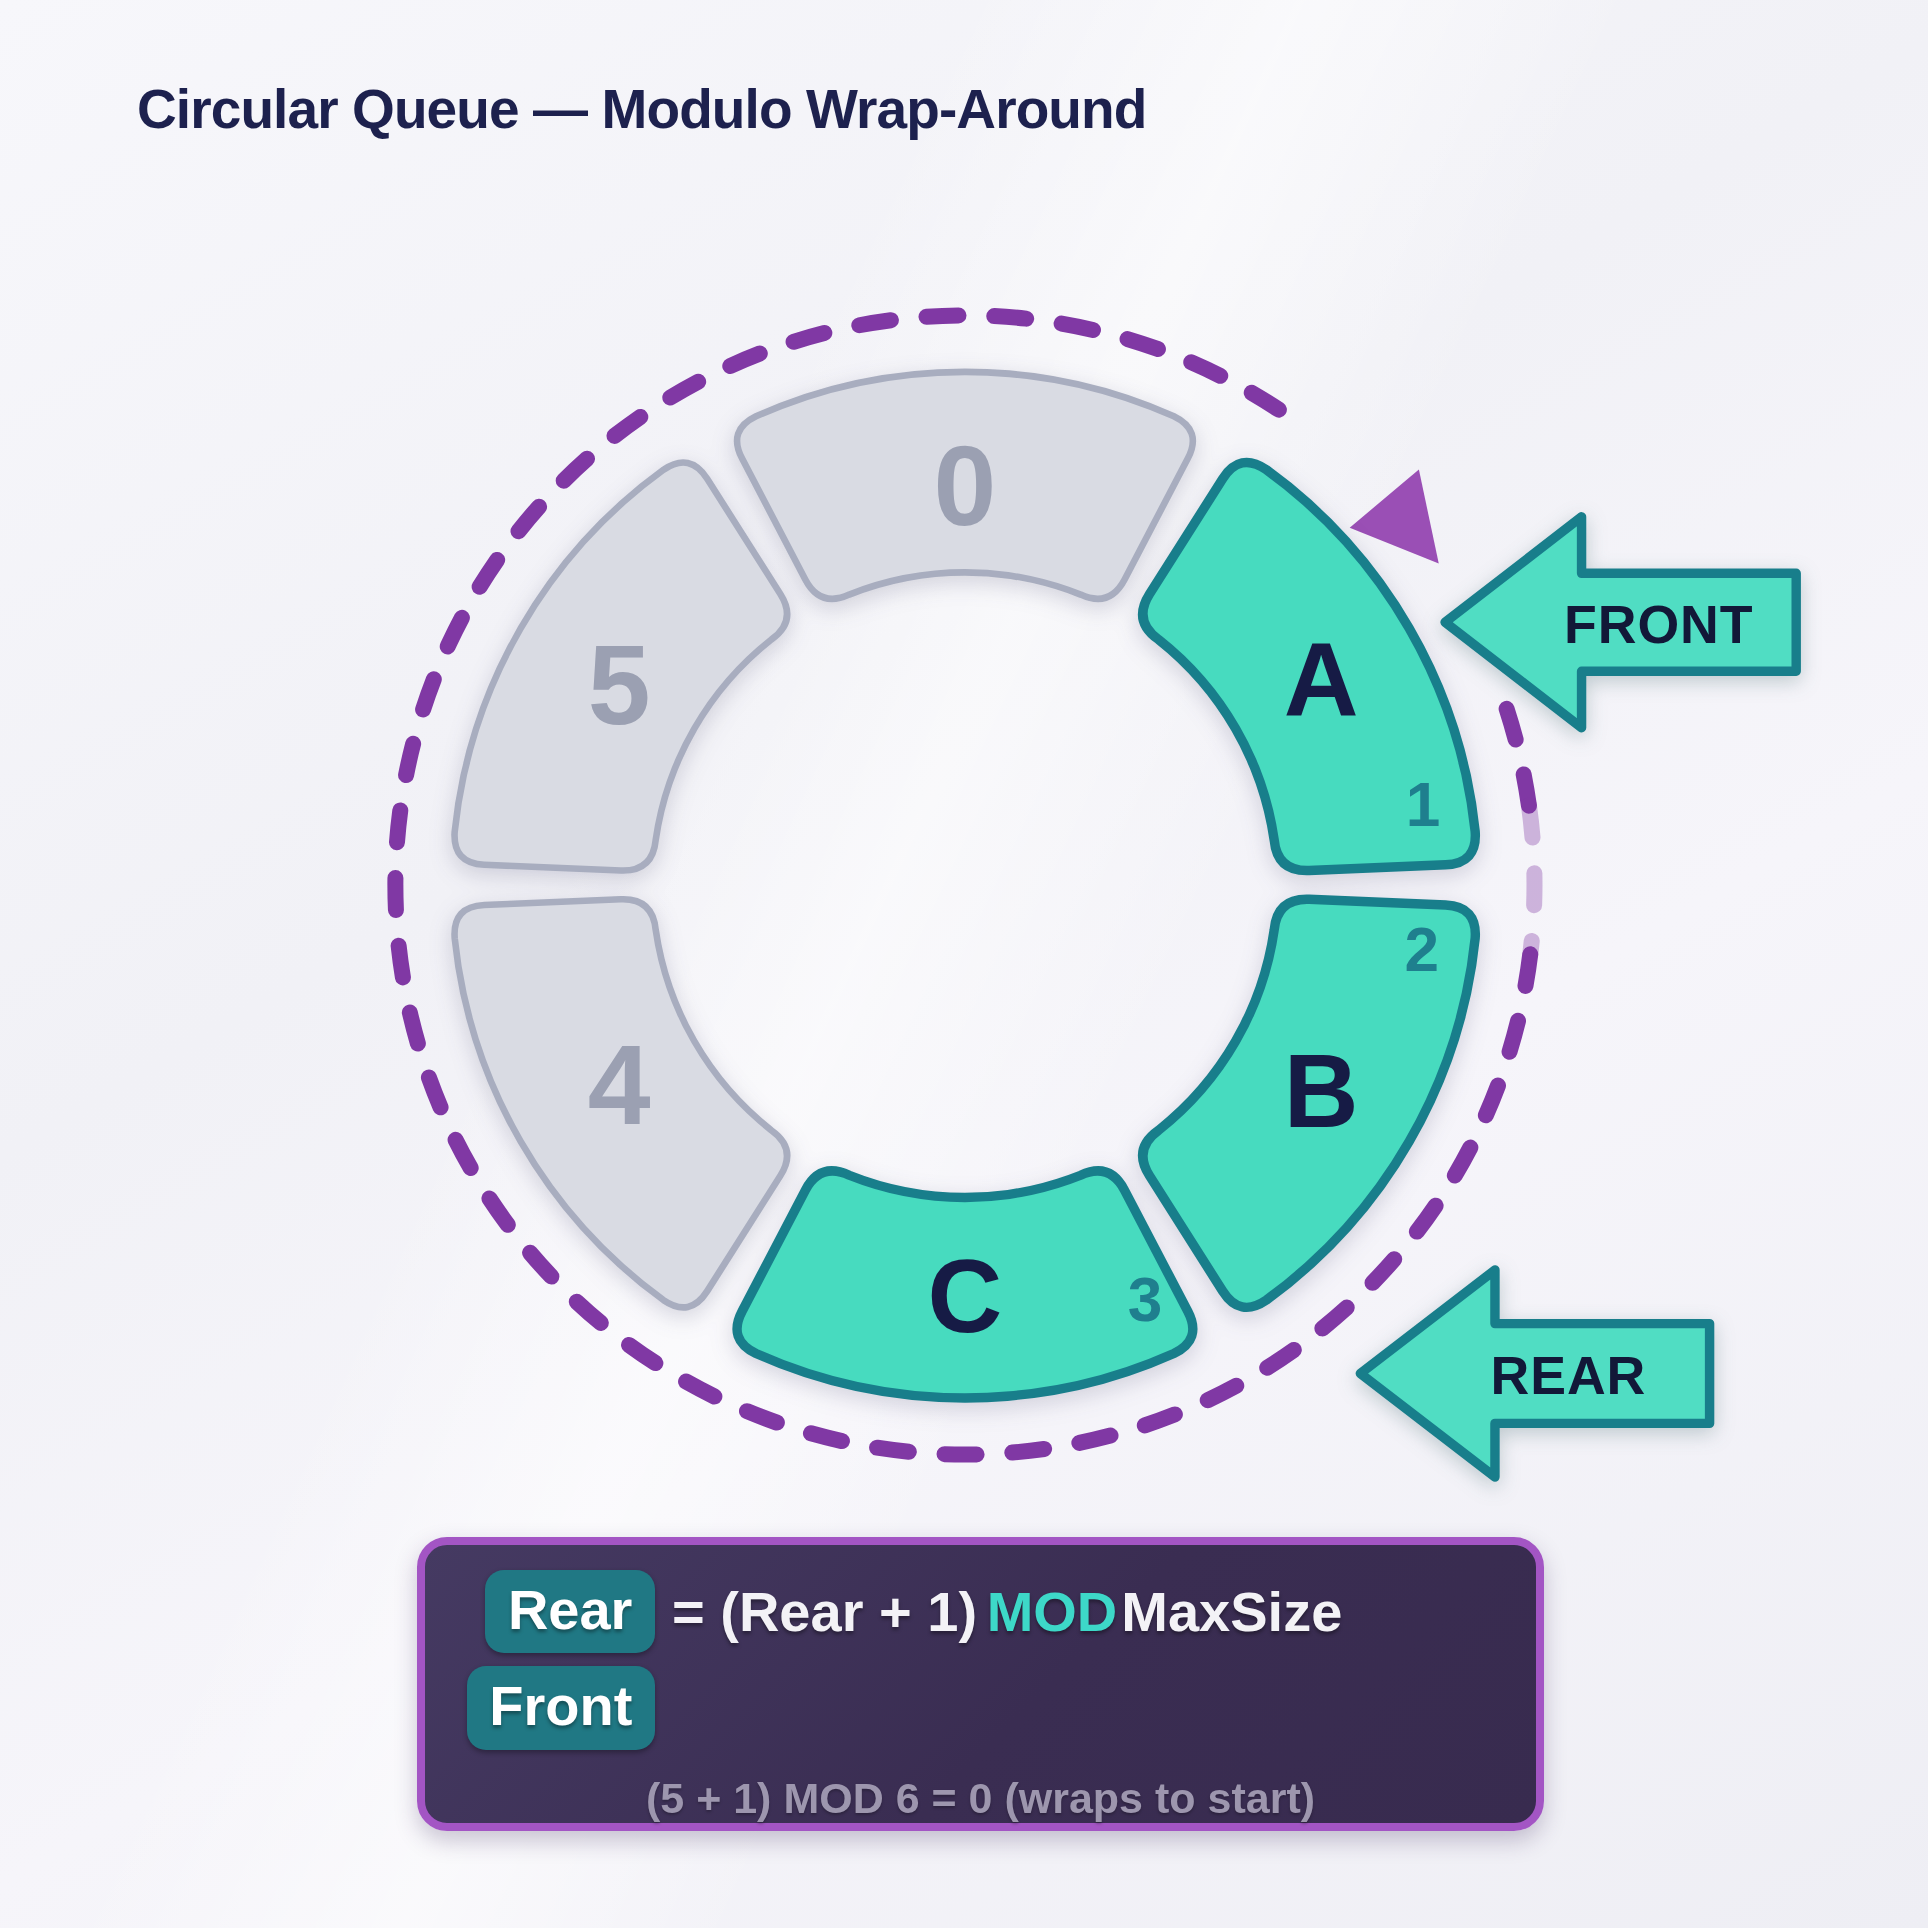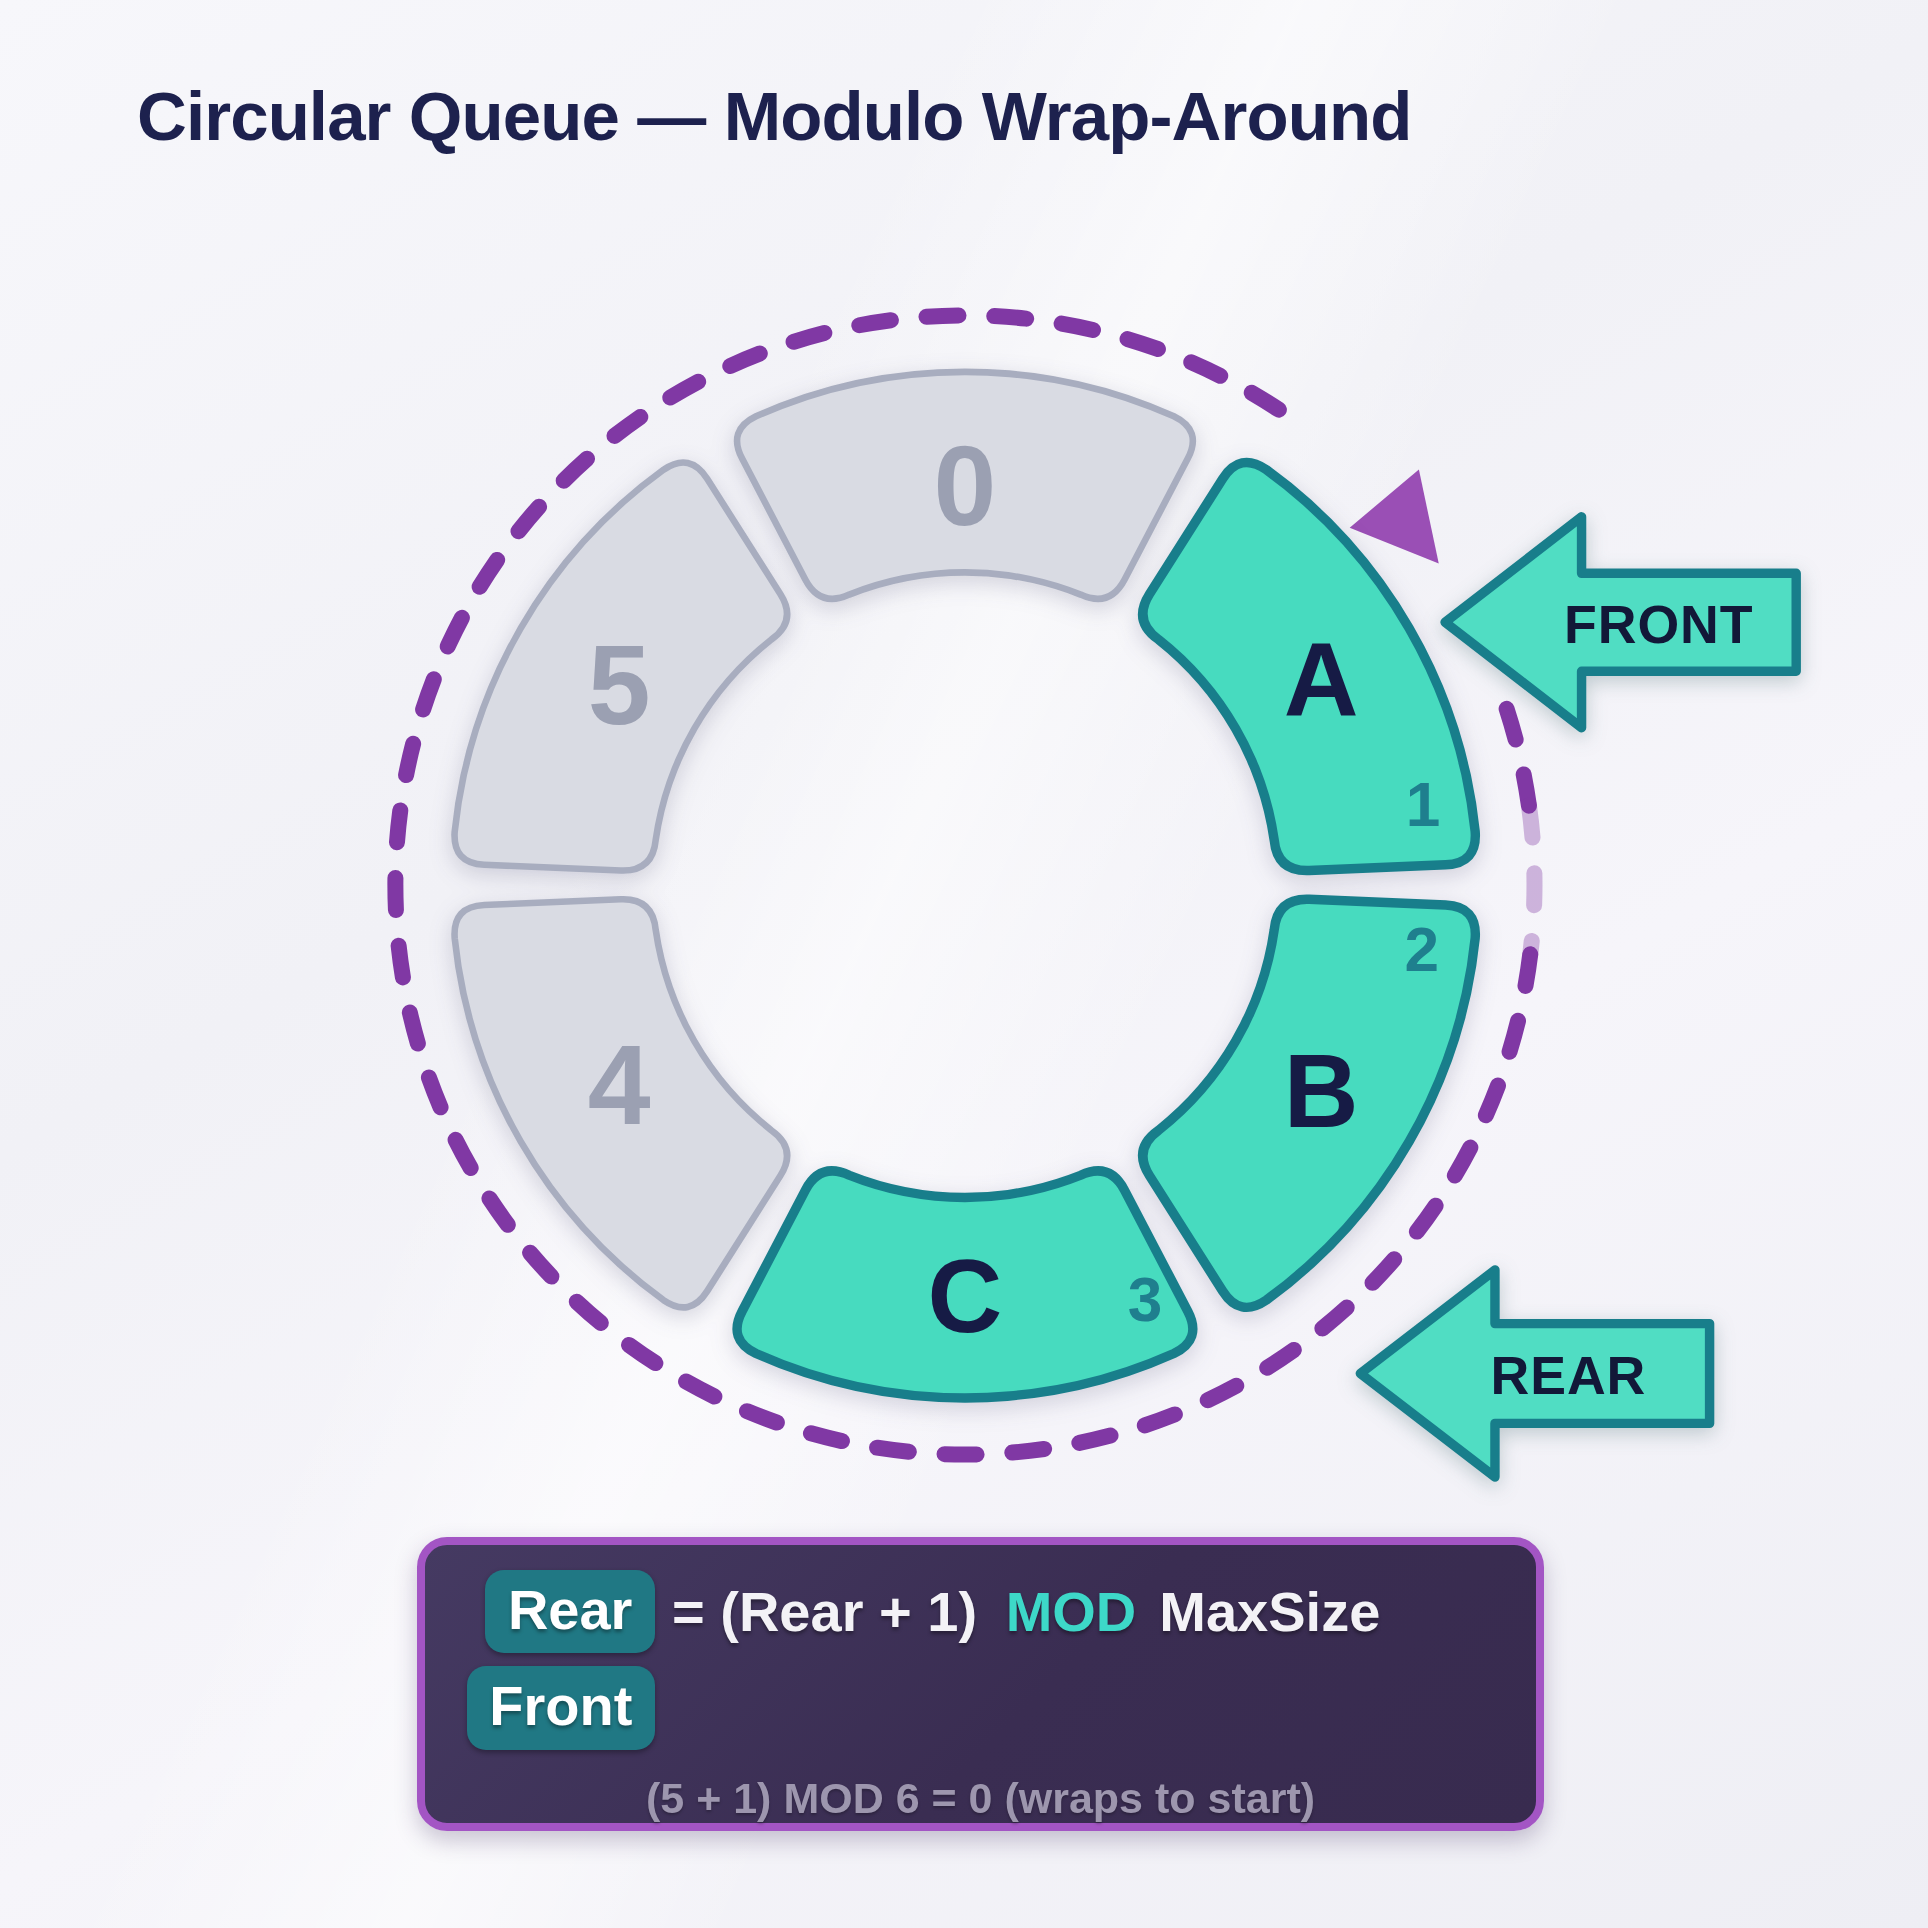--- a/index.html
+++ b/index.html
@@ -7,21 +7,21 @@
     width:1928px;height:1928px;position:relative;overflow:hidden;
     font-family:"Liberation Sans","DejaVu Sans",sans-serif;
     background:linear-gradient(150deg,#f7f7fb 0%,#f1f1f6 38%,#f6f5fa 62%,#eeeef4 100%);
   }
   body::before{
     content:"";position:absolute;inset:0;pointer-events:none;
     background:linear-gradient(115deg,rgba(255,255,255,0) 34%,rgba(255,255,255,.55) 46%,rgba(255,255,255,0) 58%);
   }
   .title{
     position:absolute;left:137px;top:77px;width:1657px;
-    font-size:69px;font-weight:bold;letter-spacing:-0.9px;color:#1d214e;
+    font-size:55px;font-weight:bold;letter-spacing:-0.9px;color:#1d214e;
   }
   #diagram{position:absolute;left:0;top:0;}
   .ring-shadow{filter:drop-shadow(0 7px 12px rgba(45,45,90,.18));}
   .arrow-shadow{filter:drop-shadow(0 6px 10px rgba(30,80,85,.25));}
   svg text{font-family:"Liberation Sans","DejaVu Sans",sans-serif;}
 
   .panel{
     position:absolute;left:417px;top:1537px;width:1127px;height:294px;
     background:linear-gradient(135deg,#453a62 0%,#3a2d52 55%,#382b4f 100%);
     border:8.5px solid #a355c4;border-radius:30px;box-sizing:border-box;
@@ -29,21 +29,21 @@
     padding-top:24.5px;box-shadow:0 9.4px 22.6px rgba(60,40,90,.25);
   }
   .f-line{display:flex;align-items:center;margin-left:28px;height:85px;margin-bottom:12.2px;
     font-size:56px;font-weight:bold;color:#f3f2f6;text-shadow:0 2.8px 3.8px rgba(0,0,0,.35);}
   .badge-col{width:202px;display:flex;justify-content:flex-end;}
   .badge{
     background:#207884;border-radius:19px;padding:7.5px 22.6px 11.3px;
     color:#ffffff;box-shadow:0 2.8px 5.6px rgba(0,0,0,.3);
   }
   .f-rest{margin-left:17px;white-space:nowrap;}
-  .f-rest .mod{color:#3dd8c8;margin:0 23px;}
+  .f-rest .mod{color:#3dd8c8;margin:0 4px;}
   .f-rest .eq{margin-right:5.6px;text-align:center;}
   .f-example{
     margin-top:12px;text-align:center;width:100%;
     font-size:43px;font-weight:bold;color:#9d96ae;text-shadow:0 1.9px 2.8px rgba(0,0,0,.25);
   }
 </style>
 </head>
 <body>
 
 <div class="title">Circular Queue — Modulo Wrap-Around</div>

